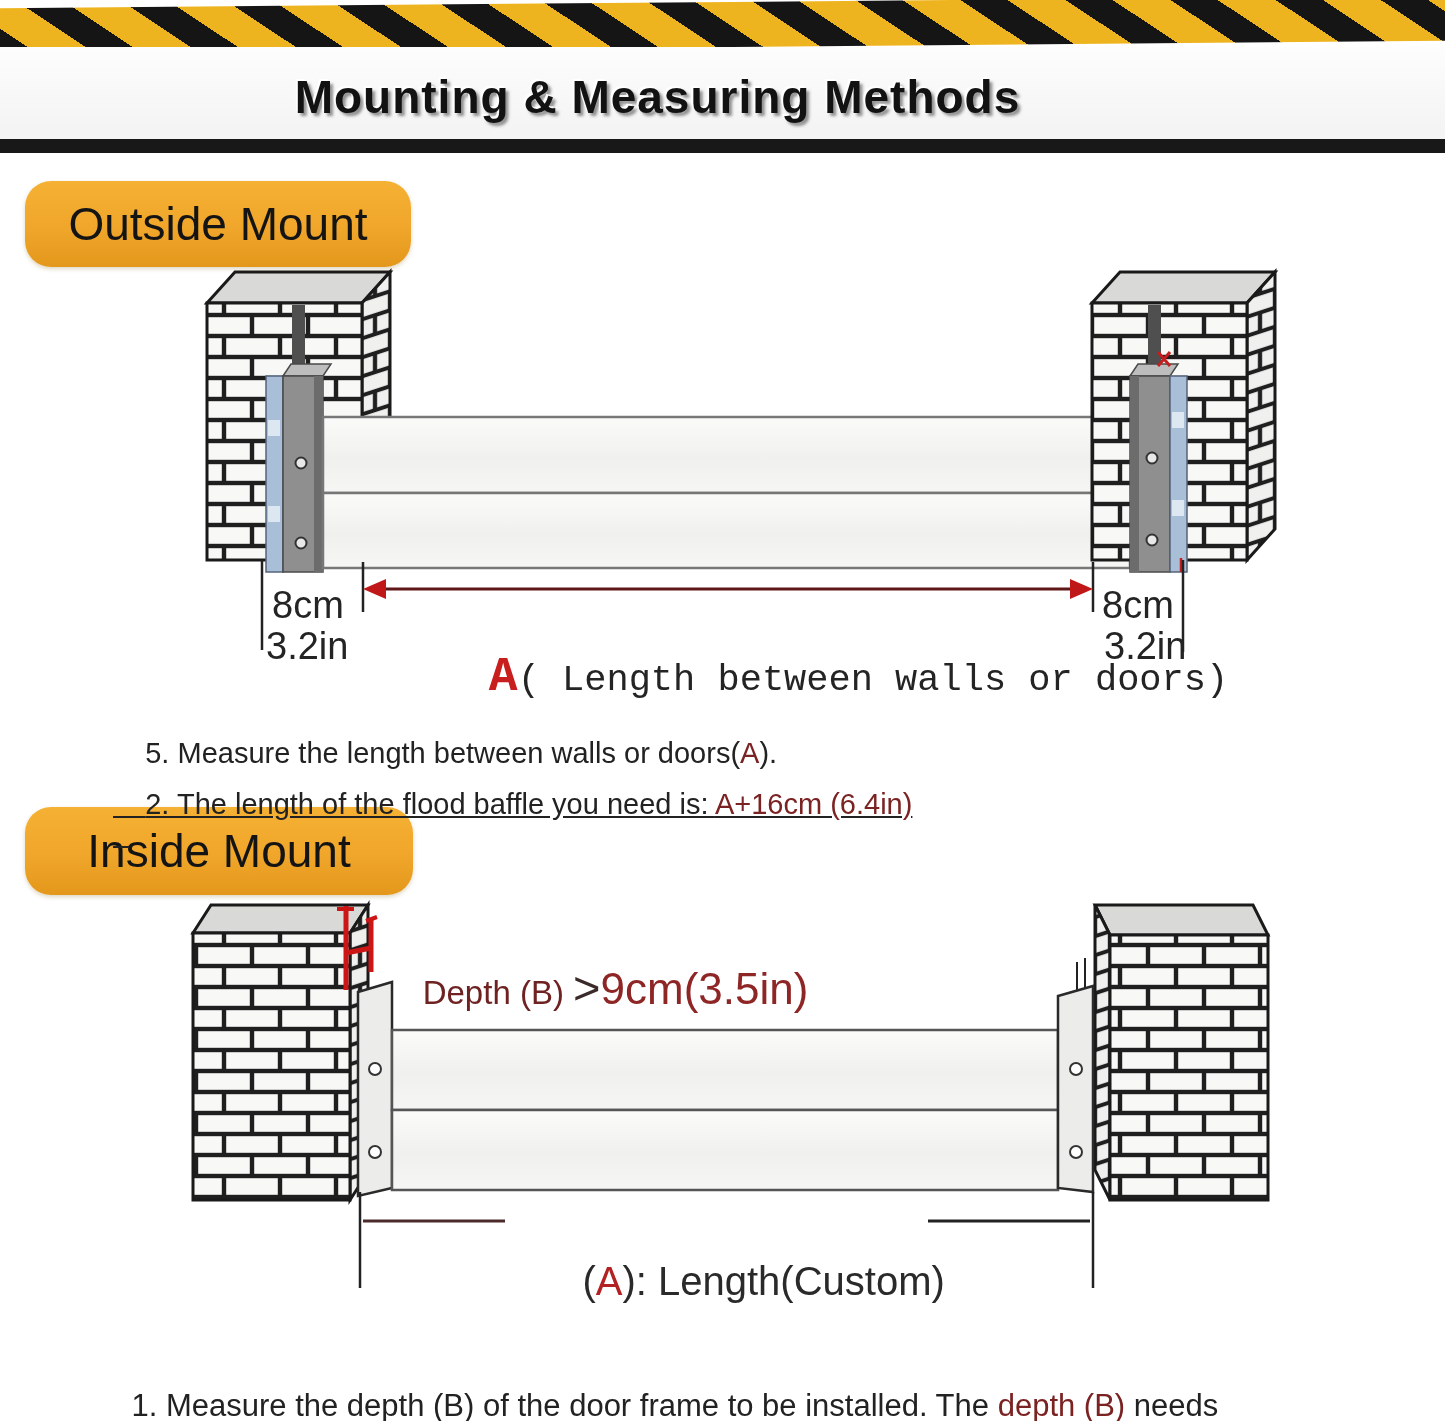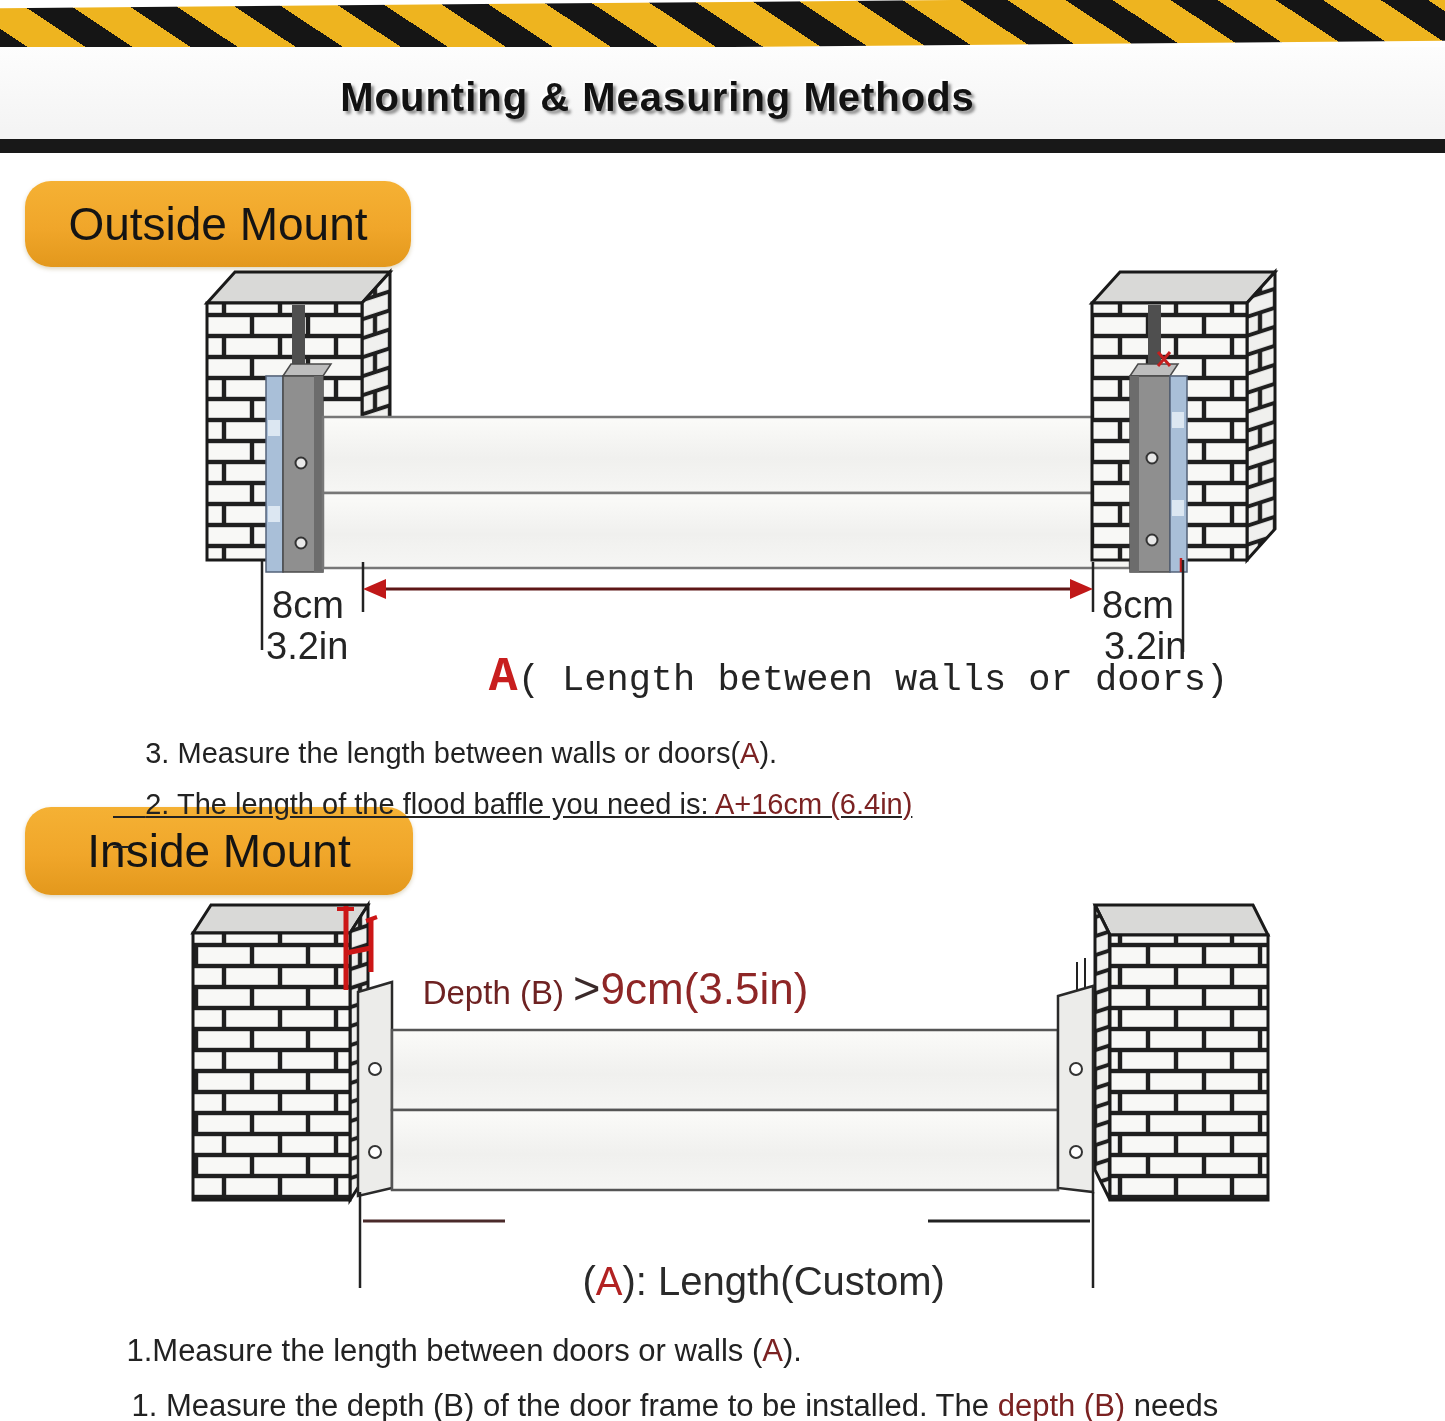--- a/index.html
+++ b/index.html
@@ -13,21 +13,21 @@
   .page{position:relative;width:1445px;height:1421px;background:#ffffff;overflow:hidden;
         font-family:"Liberation Sans","DejaVu Sans",sans-serif;color:var(--text-black);}
   
   .banner{position:absolute;left:0;top:0;width:1445px;height:158px;background:#fff;}
   .hazard{position:absolute;left:-10px;top:2px;width:1465px;height:45px;
           background:repeating-linear-gradient(34deg,#151515 0 26px,var(--hazard-yellow) 26px 58px);
           transform:rotate(-0.5deg);}
   .titleband{position:absolute;left:0;top:47px;width:1445px;height:92px;
              background:linear-gradient(180deg,#FDFDFD 0%,#F4F4F4 90%);}
   .title{position:absolute;left:0;top:54px;width:1315px;height:86px;line-height:86px;
-         text-align:center;font-size:40px;font-weight:bold;letter-spacing:1px;color:#121212;
+         text-align:center;font-size:46px;font-weight:bold;letter-spacing:1px;color:#121212;
          text-shadow:-2px -2px 0 rgba(255,255,255,0.9), 3px 3px 3px rgba(60,60,60,0.55);}
   .bar{position:absolute;left:0;top:139px;width:1445px;height:14px;background:#181818;}
   
   .badge{position:absolute;display:flex;align-items:center;justify-content:center;
          background:linear-gradient(180deg,#F5B134 0%,var(--badge-yellow) 55%,#E3981C 100%);
          border-radius:26px;box-shadow:0 2px 4px rgba(120,90,0,0.25);
          font-size:46px;color:#141414;}
   .badge-outside{left:25px;top:181px;width:386px;height:86px;}
   .badge-inside{left:25px;top:807px;width:388px;height:88px;}
   
@@ -190,35 +190,32 @@
   <div class="lbl dim" style="left:272px;top:573px;">8cm</div>
   <div class="lbl dim" style="left:266px;top:614px;">3.2in</div>
   <div class="lbl dim" style="left:1102px;top:573px;">8cm</div>
   <div class="lbl dim" style="left:1104px;top:614px;">3.2in</div>
 
   <div class="lbl arrowlbl" style="left:400px;top:601px;">
     <span class="bigA">A</span><span>( Length between walls or doors)</span>
   </div>
 
   <div class="lbl step" style="left:113px;top:695px;">
-    <span>3. Measure the length between walls or doors(</span><span class="redtxt">A</span><span>).</span>
+    <span>5. Measure the length between walls or doors(</span><span class="redtxt">A</span><span>).</span>
   </div>
   <div class="lbl step" style="left:113px;top:746px;text-decoration:underline;">
     <span>2. The length of the flood baffle you need is: </span><span class="redtxt">A+16cm (6.4in)</span>
   </div>
 
   <div class="lbl depthlbl" style="left:386px;top:916px;text-align:center;">
     <span>Depth (B) </span><span class="gt">&gt;</span><span class="val">9cm(3.5in)</span>
   </div>
 
   <div class="lbl dimA" style="left:538px;top:1206px;">
     <span>(</span><span class="redA">A</span><span>): Length(Custom)</span>
   </div>
 
-  <div class="lbl stepB" style="left:92px;top:1290px;">
-    <span>1.Measure the length between doors or walls (</span><span class="redtxt">A</span><span>).</span>
-  </div>
   <div class="lbl stepB" style="left:97px;top:1345px;">
     <span>1. Measure the depth (B) of the door frame to be installed. The </span><span class="redtxt">depth (B)</span><span> needs</span>
   </div>
   <div class="lbl stepB" style="left:64px;top:1436px;">to be greater than 9cm (3.5in) before the flood protection baffle can be installed.</div>
 
 </div>
 
 </body></html>

